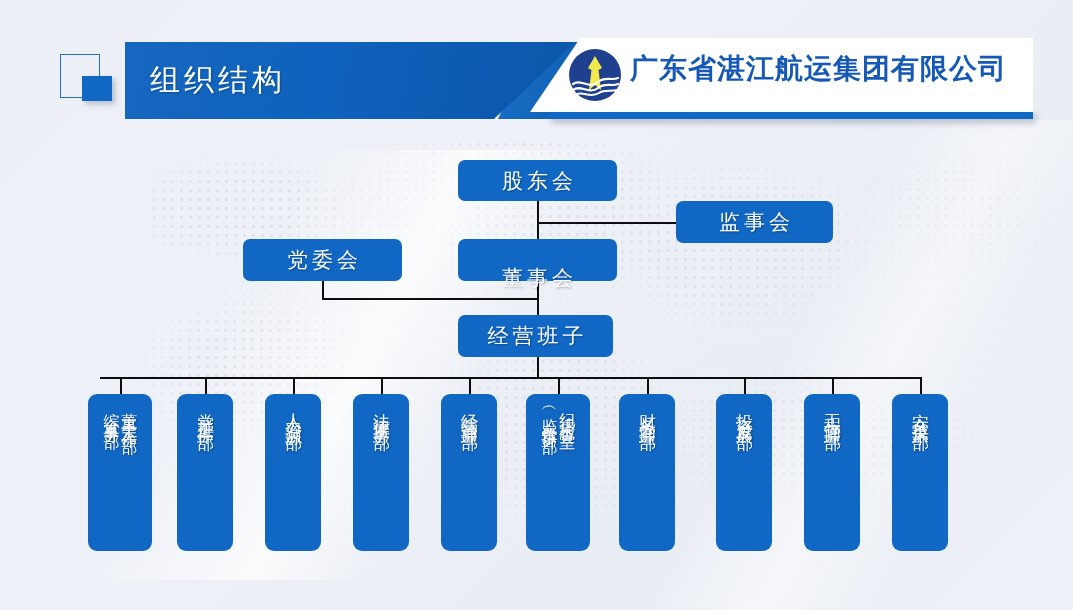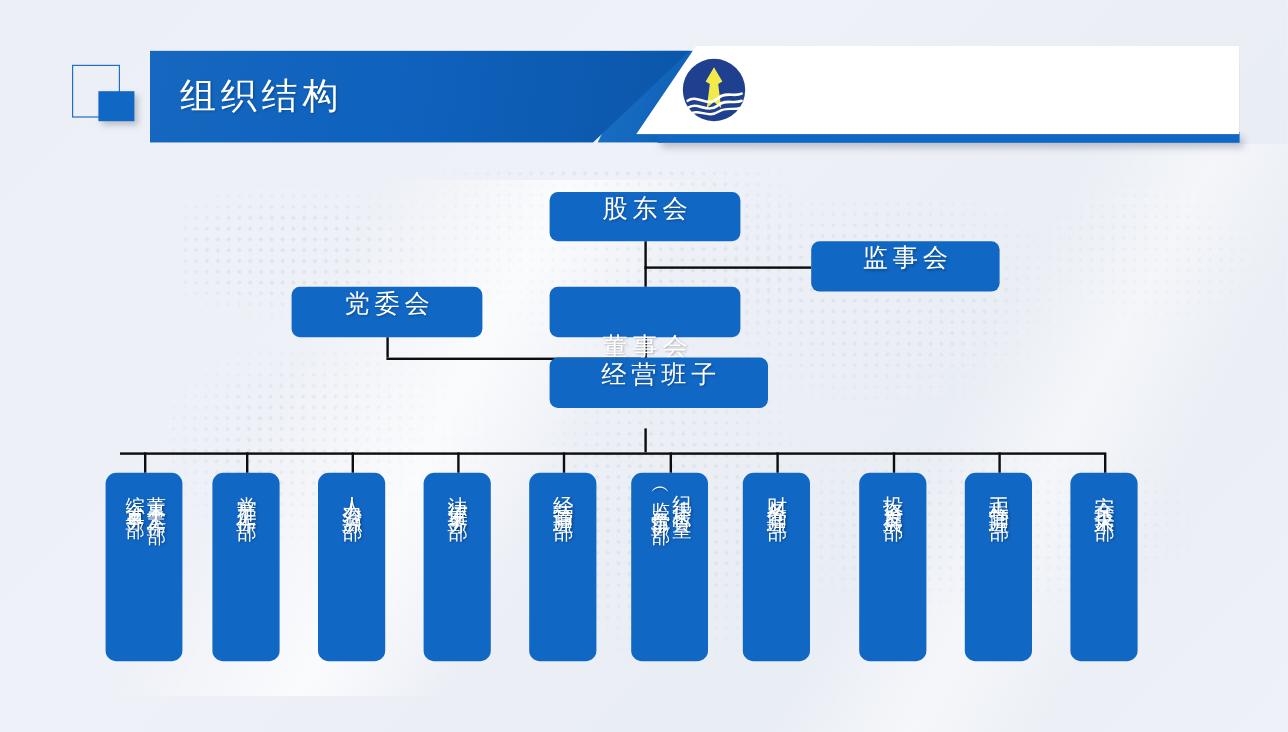--- a/index.html
+++ b/index.html
@@ -135,21 +135,21 @@
 
   
   .chart { position: absolute; left: 0; top: 0; width: 1073px; height: 610px; }
 
   .node {
     position: absolute;
     background: #1167c4;
     border-radius: 7px;
     color: #ffffff;
     display: flex;
-    align-items: flex-start;
+    align-items: center;
     justify-content: center;
     text-shadow: 1px 1px 2px rgba(0,0,0,.3);
     box-sizing: border-box;
   }
   .node.top {
     font-size: 21px;
     letter-spacing: 4px;
   }
   .node.dept {
     border-radius: 9px;
@@ -210,20 +210,21 @@
     <div class="logo-wrap">
       <svg width="54" height="54" viewBox="0 0 54 54">
         <circle cx="27" cy="27" r="26" fill="#1f3f8f"></circle>
         <path d="M27 8 L20 20 L23.5 22 L21 42 L27 37 L33 42 L30.5 22 L34 20 Z" fill="#f2e94b"></path>
         <path d="M5 36 C13 30, 21 42, 30 34 C37 28, 44 33, 50 30" stroke="#ffffff" stroke-width="2.2" fill="none" stroke-linecap="round"></path>
         <path d="M5 42 C13 36, 21 47, 30 40 C37 34, 44 39, 50 36" stroke="#ffffff" stroke-width="2.2" fill="none" stroke-linecap="round"></path>
         <path d="M7 47 C14 42, 22 51, 31 45 C37 41, 43 44, 49 42" stroke="#ffffff" stroke-width="2" fill="none" stroke-linecap="round"></path>
       </svg>
     </div>
 
+    <div class="company-name">广东省湛江航运集团有限公司</div>
   </div>
 
   <div class="chart" id="chart-root">
       <div class="line v" style="left: 537px; top: 201px; height: 38px;"></div>
       <div class="line h" style="left: 537px; top: 222px; width: 139px;"></div>
       <div class="line v" style="left: 537px; top: 281px; height: 34px;"></div>
       <div class="line v" style="left: 322px; top: 281px; height: 17px;"></div>
       <div class="line h" style="left: 322px; top: 298px; width: 215px;"></div>
       <div class="line v" style="left: 537px; top: 357px; height: 20px;"></div>
       <div class="line h" style="left: 100px; top: 377px; width: 820px;"></div>
@@ -242,21 +243,21 @@
       </div>
       <div class="node top" style="left: 676px; top: 201px; width: 157px; height: 42px; background: rgb(17, 103, 196);">
         <span style="margin-left: 4px;">监事会</span>
       </div>
       <div class="node top" style="left: 243px; top: 239px; width: 159px; height: 42px; background: rgb(17, 103, 196);">
         <span style="margin-left: 4px;">党委会</span>
       </div>
       <div class="node top" style="left: 458px; top: 239px; width: 159px; height: 42px; background: rgb(17, 103, 196);">
         <span style="margin-left: 4px; margin-top: 36px;">董事会</span>
       </div>
-      <div class="node top" style="left: 458px; top: 298px; width: 182px; height: 42px; background: rgb(17, 103, 196);">
+      <div class="node top" style="left: 458px; top: 315px; width: 155px; height: 42px; background: rgb(17, 103, 196);">
         <span style="margin-left: 4px;">经营班子</span>
       </div>
       <div class="node dept" style="left: 88px; top: 394px; width: 64px; height: 157px; background: rgb(17, 103, 196);">
         <div class="vcols">
           <span class="vtext" style="font-size: 16px;">董事会工作部</span>
           <span class="vtext" style="font-size: 16px;">综合事务部</span>
         </div>
       </div>
       <div class="node dept" style="left: 177px; top: 394px; width: 56px; height: 157px; background: rgb(17, 103, 196);">
         <div class="vcols">

